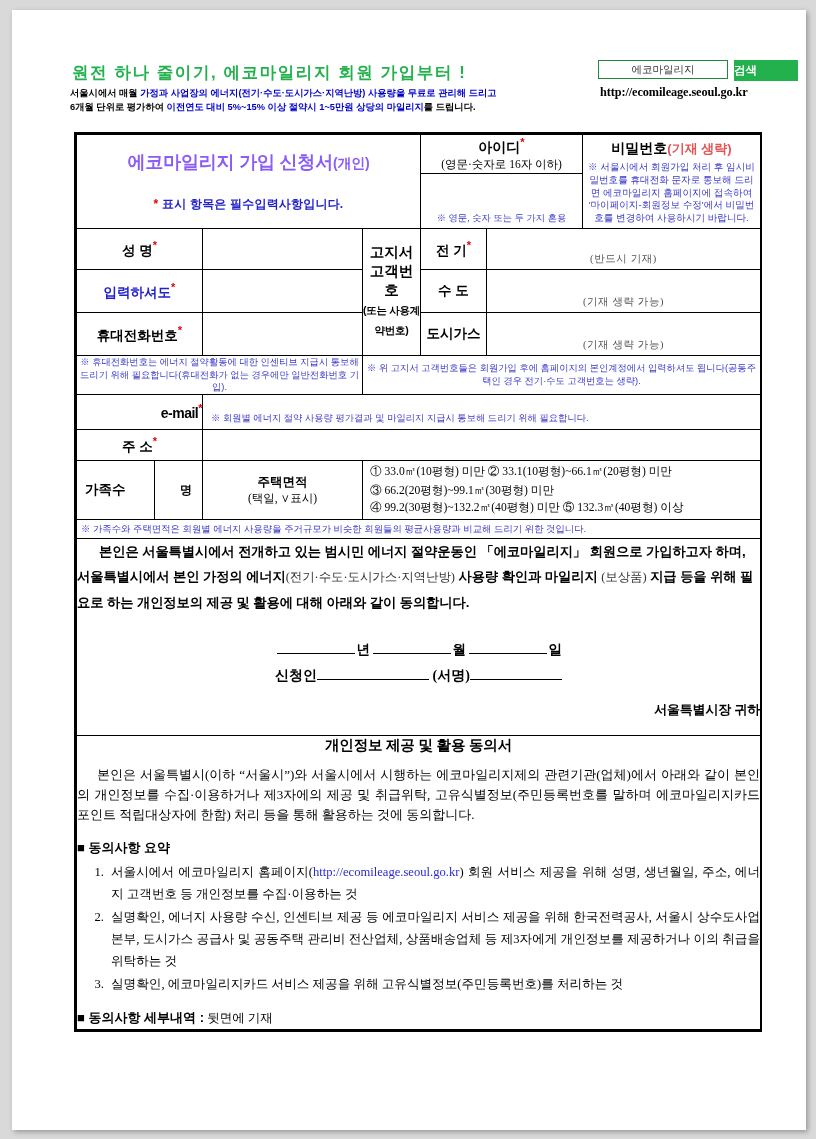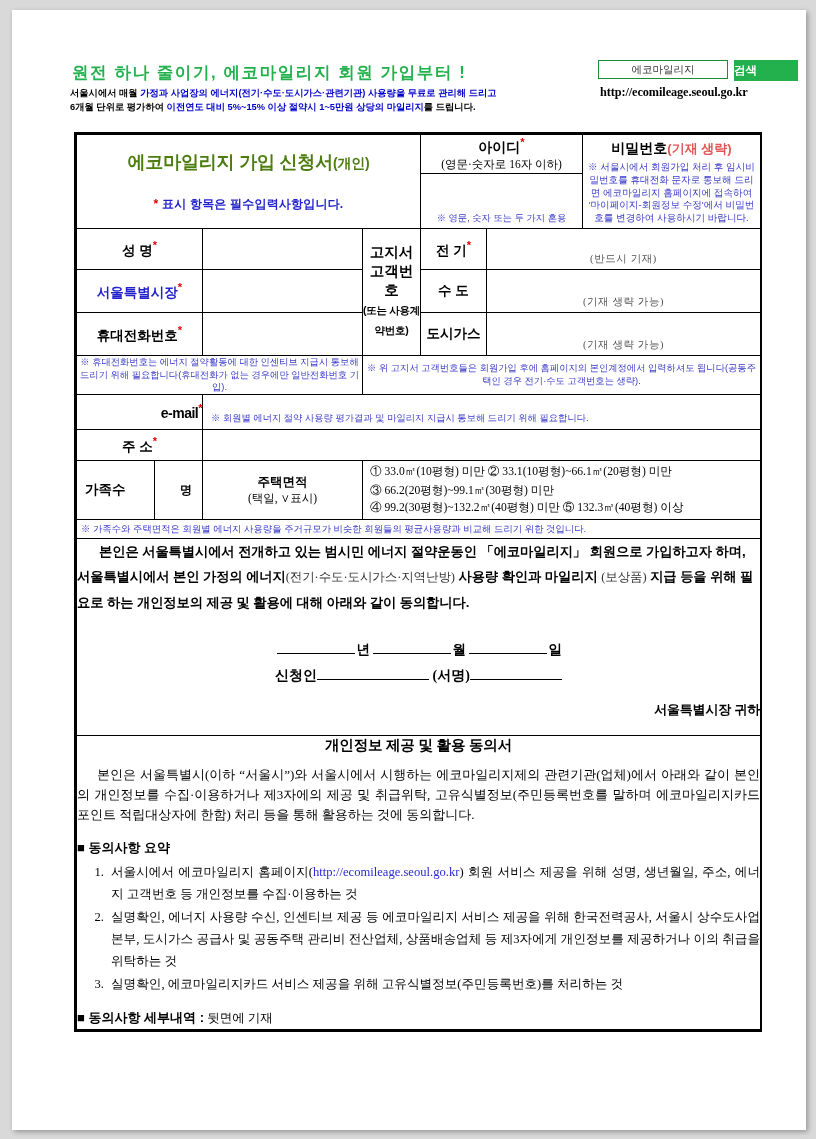--- a/index.html
+++ b/index.html
@@ -123,21 +123,21 @@
     color: #000;
   }
   .lbl.blue { color: #2222cc; }
   .lbl .req { color: #e00000; font-size: 11px; vertical-align: super; }
   .title-main {
     font-family: "Liberation Sans", sans-serif;
     font-weight: bold;
     font-size: 18px;
     text-align: center;
     letter-spacing: -0.2px;
-    color: #4d7c0f;
+    color: #8b5cf6;
   }
   .title-main .sfx { font-size: 14px; font-weight: bold; }
   .title-note {
     font-family: "Liberation Sans", sans-serif;
     font-weight: bold;
     font-size: 12px;
     color: #2222cc;
     text-align: center;
     letter-spacing: 0.2px;
   }
@@ -321,21 +321,21 @@
 </style>
 </head>
 <body>
 
 <div class="page">
 
   <div class="promo">
     <div class="promo-left">
       <div class="promo-title">원전 하나 줄이기, 에코마일리지 회원 가입부터 !</div>
       <div class="promo-sub">
-        <span>서울시에서 매월 </span><span class="bl">가정과 사업장의 에너지(전기·수도·도시가스·관련기관) 사용량을 무료로 관리해 드리고</span>
+        <span>서울시에서 매월 </span><span class="bl">가정과 사업장의 에너지(전기·수도·도시가스·지역난방) 사용량을 무료로 관리해 드리고</span>
       </div>
       <div class="promo-sub">
         <span>6개월 단위로 평가하여 </span><span class="bl">이전연도 대비 5%~15% 이상 절약시 1~5만원 상당의 마일리지</span><span>를 드립니다.</span>
       </div>
     </div>
     <div class="promo-right">
       <div class="searchrow">
         <div class="searchbox">에코마일리지</div>
         <div class="searchbtn">검색</div>
       </div>
@@ -396,21 +396,21 @@
         <td style="height:40px;">
           <div class="lbl"><span>전 기</span><span class="req">*</span></div>
         </td>
         <td colspan="2" style="vertical-align:bottom;">
           <div class="gray-sub" style="padding-bottom:3px;">(반드시 기재)</div>
         </td>
       </tr>
 
       <tr>
         <td colspan="2" style="height:42px;">
-          <div class="lbl blue"><span>서울특별시장</span><span class="req">*</span></div>
+          <div class="lbl blue"><span>입력하셔도</span><span class="req">*</span></div>
         </td>
         <td></td>
         <td style="height:42px;">
           <div class="lbl">수 도</div>
         </td>
         <td colspan="2" style="vertical-align:bottom;">
           <div class="gray-sub" style="padding-bottom:3px;">(기재 생략 가능)</div>
         </td>
       </tr>
 

